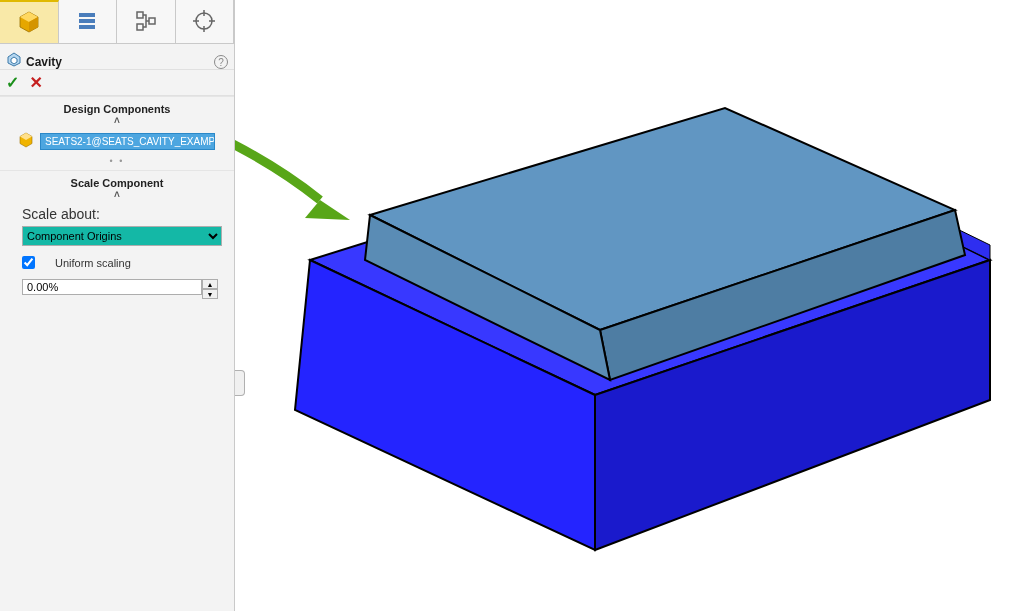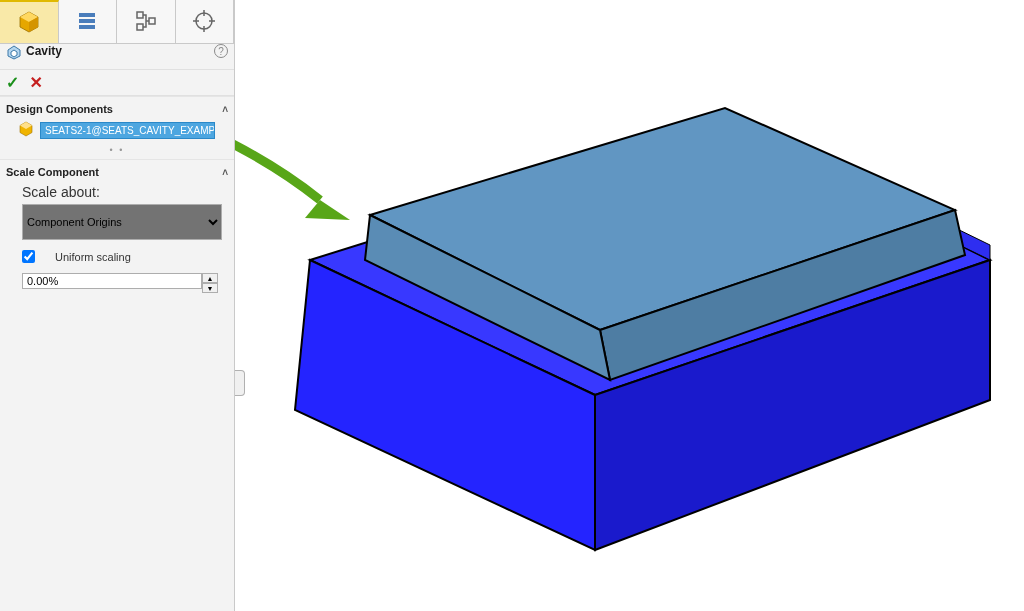--- a/index.html
+++ b/index.html
@@ -30,21 +30,21 @@
     }
     .tabstrip .tab.active {
       background: #f9e9a8;
       border-top: 2px solid #e0b900;
     }
     .tabstrip .tab svg { width: 24px; height: 24px; }
 
     
     .feature-header {
       display: flex;
-      align-items: flex-start;
+      align-items: flex-end;
       height: 26px;
       padding: 0 6px;
       gap: 4px;
       border-bottom: 1px solid #e0e0e0;
       position: relative;
     }
     .feature-header .title { font-size: 12px; color: #1a1a1a; font-weight: 600; }
     .feature-header .spacer { flex: 1; }
     .help-circle {
       width: 14px; height: 14px;
@@ -59,20 +59,21 @@
     .confirm-row { display: flex; gap: 10px; padding: 4px 6px; height: 26px; align-items: center; border-bottom: 1px solid #e0e0e0; }
     .confirm-row .ok    { color: #1a8f1a; font-size: 16px; font-weight: bold; }
     .confirm-row .cancel{ color: #c52020; font-size: 16px; font-weight: bold; }
 
     
     .section-header {
       display: flex; align-items: center; justify-content: space-between;
       padding: 6px 6px 4px 6px;
       font-weight: 600; font-size: 11px; color: #222;
       border-top: 1px solid #e5e5e5;
+      flex-direction: column;
     }
     .chev { font-size: 10px; color: #555; }
 
     
     .comp-row { display: flex; gap: 6px; padding: 2px 6px 6px 18px; align-items: center; }
     .comp-icon svg { width: 16px; height: 16px; }
     .comp-selected {
       background: #4da6e0;
       color: #fff;
       padding: 2px 4px;
@@ -81,24 +82,24 @@
       width: 175px;
       white-space: nowrap;
       overflow: hidden;
     }
     .dotdot { text-align: center; color: #999; font-size: 9px; padding-bottom: 4px; letter-spacing: 2px; }
 
     
     .field-label { padding: 2px 6px 2px 22px; font-size: 14px; }
     .select-wrap { margin: 2px 6px 6px 22px; }
     .select-wrap select {
-      width: 200px; height: 36px;
+      width: 200px; height: 20px;
       font-size: 11px;
       border: 1px solid #adadad;
-      background: #737373;
+      background: #14b8a6;
     }
     .checkbox-wrap { margin: 4px 6px 6px 22px; display: flex; align-items: center; gap: 20px; }
     .checkbox-wrap input { width: 13px; height: 13px; }
     .numeric-wrap { margin: 4px 6px 6px 22px; display: flex; align-items: stretch; }
     .numeric-wrap input {
       width: 180px; height: 16px;
       font-size: 11px;
       border: 1px solid #adadad;
       padding: 0 4px;
     }

